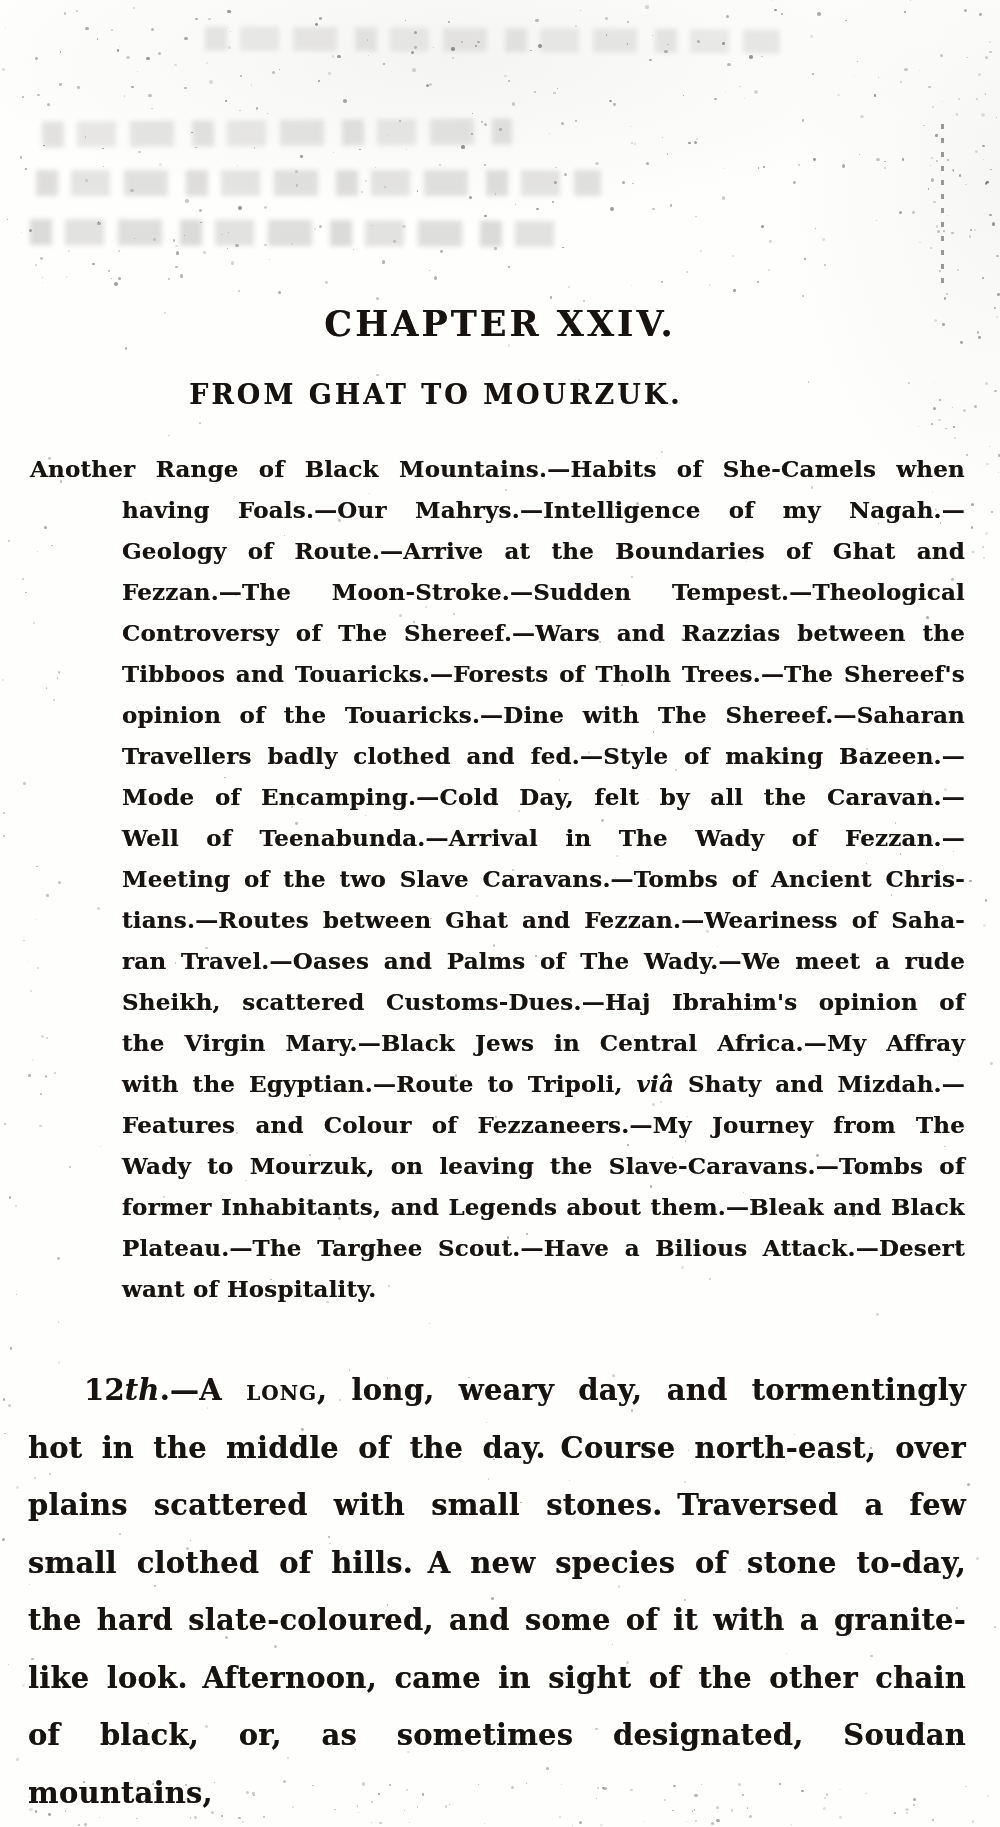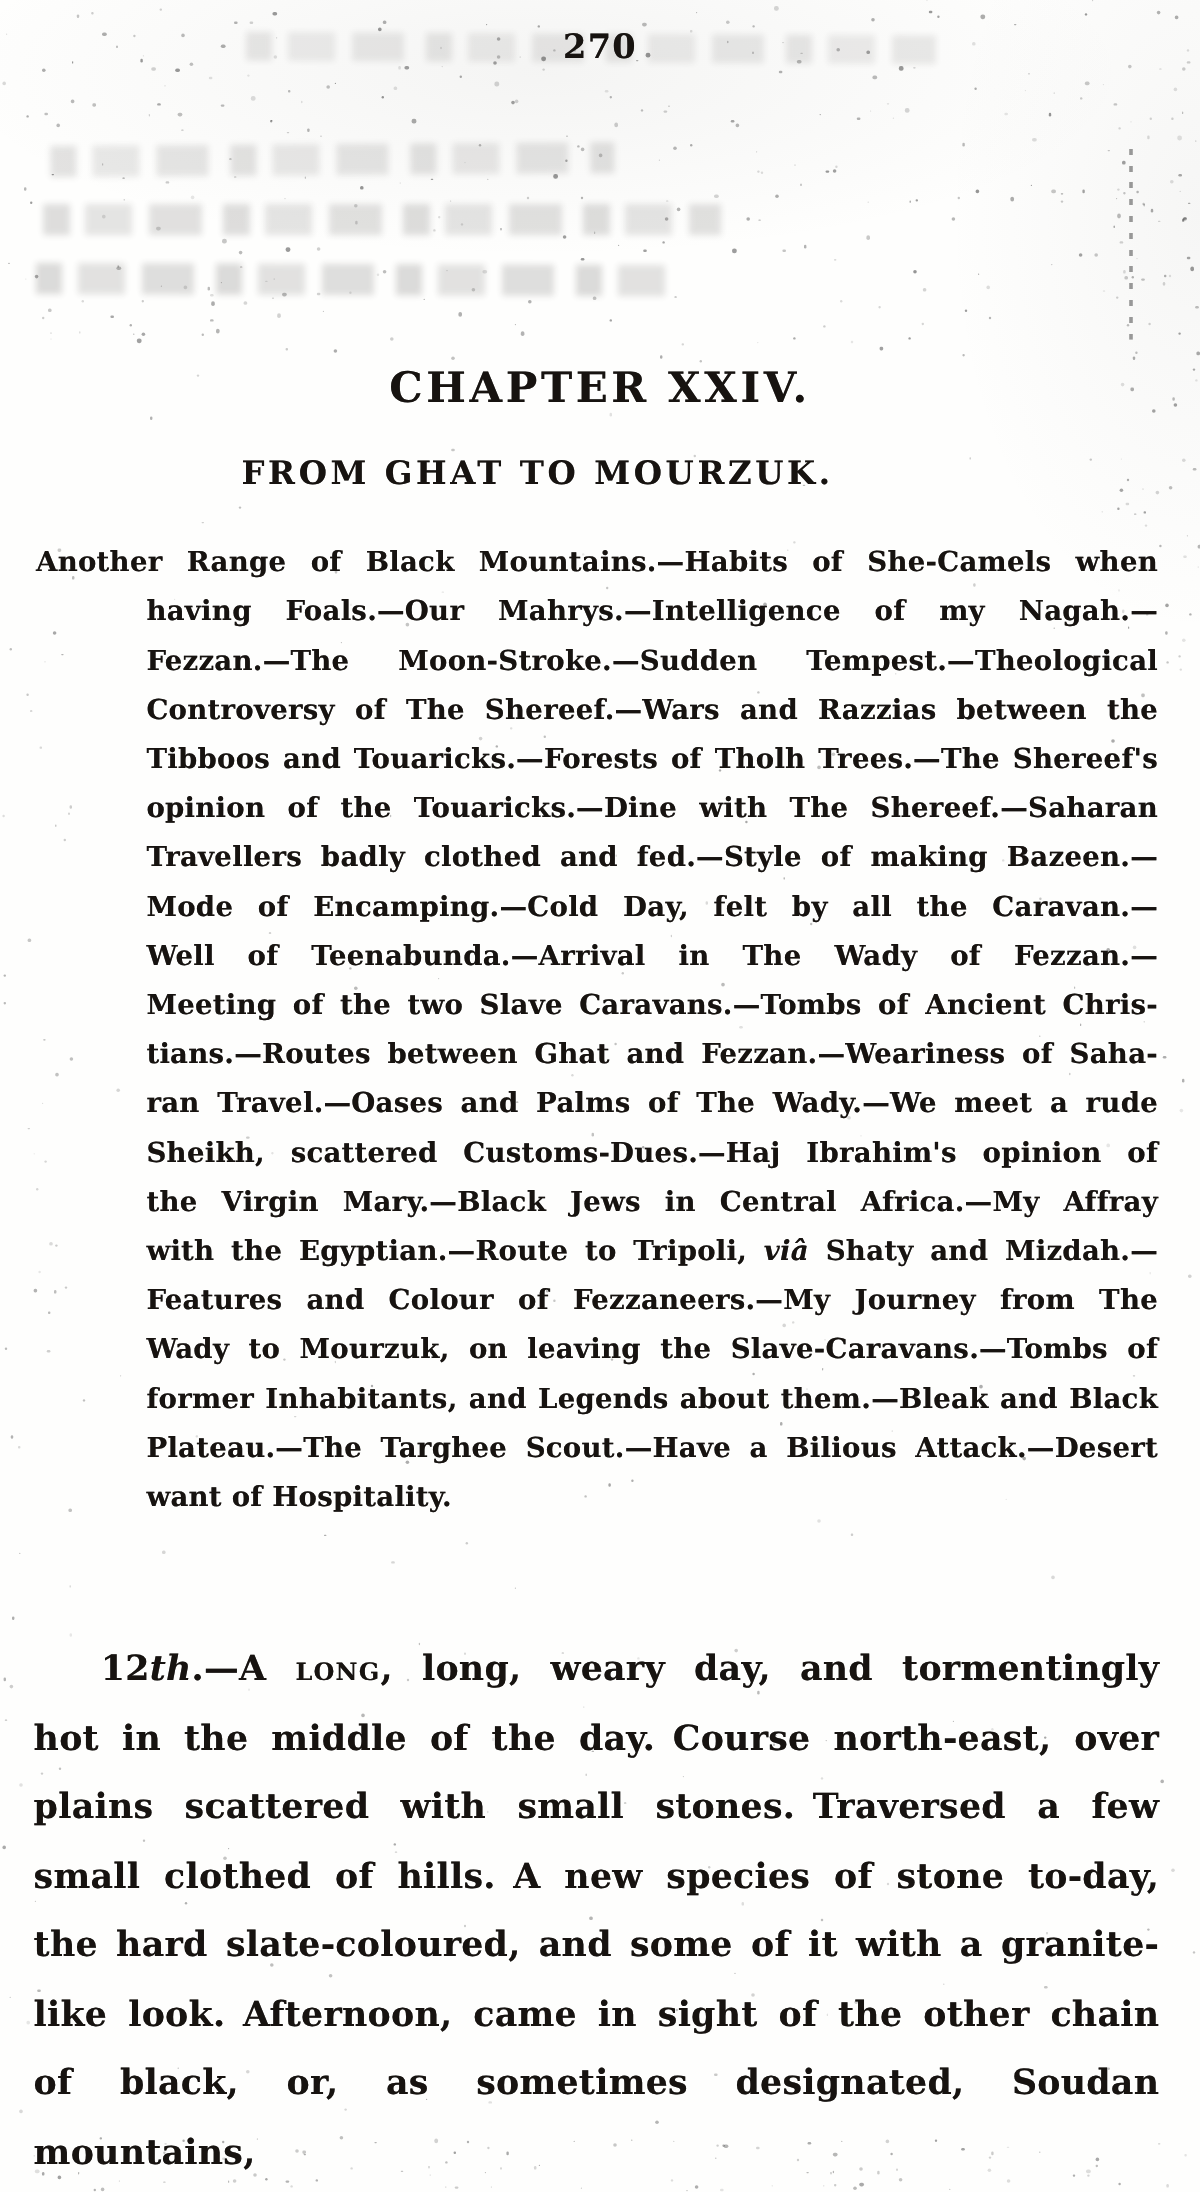--- a/index.html
+++ b/index.html
@@ -19,21 +19,21 @@
   .g0{left:205px;top:28px;width:575px;height:24px;opacity:.28;transform:rotate(.3deg);}
   .g1{left:42px;top:120px;width:470px;opacity:.34;transform:rotate(-.4deg);}
   .g2{left:36px;top:170px;width:565px;opacity:.40;}
   .g3{left:30px;top:220px;width:530px;opacity:.44;transform:rotate(.2deg);}
   .dashcol{position:absolute;left:941px;top:118px;width:3px;height:165px;opacity:.55;z-index:1;
        background:repeating-linear-gradient(0deg,#4a4a4a 0 5px,transparent 5px 14px);filter:blur(.5px);}
   .txt{position:absolute;z-index:2;text-shadow:0 0 .5px rgba(0,0,0,.55);}
   .pagenum{top:22px;left:0;width:1000px;text-align:center;font-size:28px;font-weight:bold;letter-spacing:1px;}
   .chapter{top:303px;left:0;width:1000px;text-align:center;font-size:35px;font-weight:bold;
        letter-spacing:3px;margin:0;}
-  .subtitle{top:379px;left:16px;width:864px;text-align:center;font-size:27px;font-weight:bold;
+  .subtitle{top:379px;left:4px;width:864px;text-align:center;font-size:27px;font-weight:bold;
        letter-spacing:3px;margin:0;}
   .summary{top:448px;left:30px;width:935px;box-sizing:border-box;padding-left:92px;
        font-size:23px;line-height:41px;font-weight:bold;letter-spacing:.2px;}
   .summary .tline{text-align:justify;text-align-last:justify;white-space:normal;}
   .summary .tline.first{margin-left:-92px;}
   .summary .tline.last{text-align-last:left;}
   .bodytext{top:1362px;left:28px;width:938px;font-size:29px;line-height:57.5px;
        font-weight:bold;letter-spacing:.2px;}
   .bodytext .tline{text-align:justify;text-align-last:justify;}
   .bodytext .tline.first{padding-left:56px;}
@@ -766,27 +766,27 @@
       <i style="left:35.0px;top:918.6px;width:1.4px;height:1.4px;opacity:0.15"></i>
       <i style="left:38.7px;top:1124.5px;width:2.9px;height:2.9px;opacity:0.21"></i>
       <i style="left:16.0px;top:1486.2px;width:2.8px;height:2.8px;opacity:0.13"></i>
     </div>
   <div class="ghost g0"></div>
   <div class="ghost g1"></div>
   <div class="ghost g2"></div>
   <div class="ghost g3"></div>
   <div class="dashcol"></div>
 
-  <div class="txt pagenum">270</div>
   <h1 class="txt chapter">CHAPTER XXIV.</h1>
   <h2 class="txt subtitle">FROM GHAT TO MOURZUK.</h2>
 
   <div class="txt summary" id="summary">
       <div class="tline first">Another Range of Black Mountains.—Habits of She-Camels when</div>
       <div class="tline">having Foals.—Our Mahrys.—Intelligence of my Nagah.—</div>
+      <div class="tline">Geology of Route.—Arrive at the Boundaries of Ghat and</div>
       <div class="tline">Fezzan.—The Moon-Stroke.—Sudden Tempest.—Theological</div>
       <div class="tline">Controversy of The Shereef.—Wars and Razzias between the</div>
       <div class="tline">Tibboos and Touaricks.—Forests of Tholh Trees.—The Shereef's</div>
       <div class="tline">opinion of the Touaricks.—Dine with The Shereef.—Saharan</div>
       <div class="tline">Travellers badly clothed and fed.—Style of making Bazeen.—</div>
       <div class="tline">Mode of Encamping.—Cold Day, felt by all the Caravan.—</div>
       <div class="tline">Well of Teenabunda.—Arrival in The Wady of Fezzan.—</div>
       <div class="tline">Meeting of the two Slave Caravans.—Tombs of Ancient Chris-</div>
       <div class="tline">tians.—Routes between Ghat and Fezzan.—Weariness of Saha-</div>
       <div class="tline">ran Travel.—Oases and Palms of The Wady.—We meet a rude</div>

